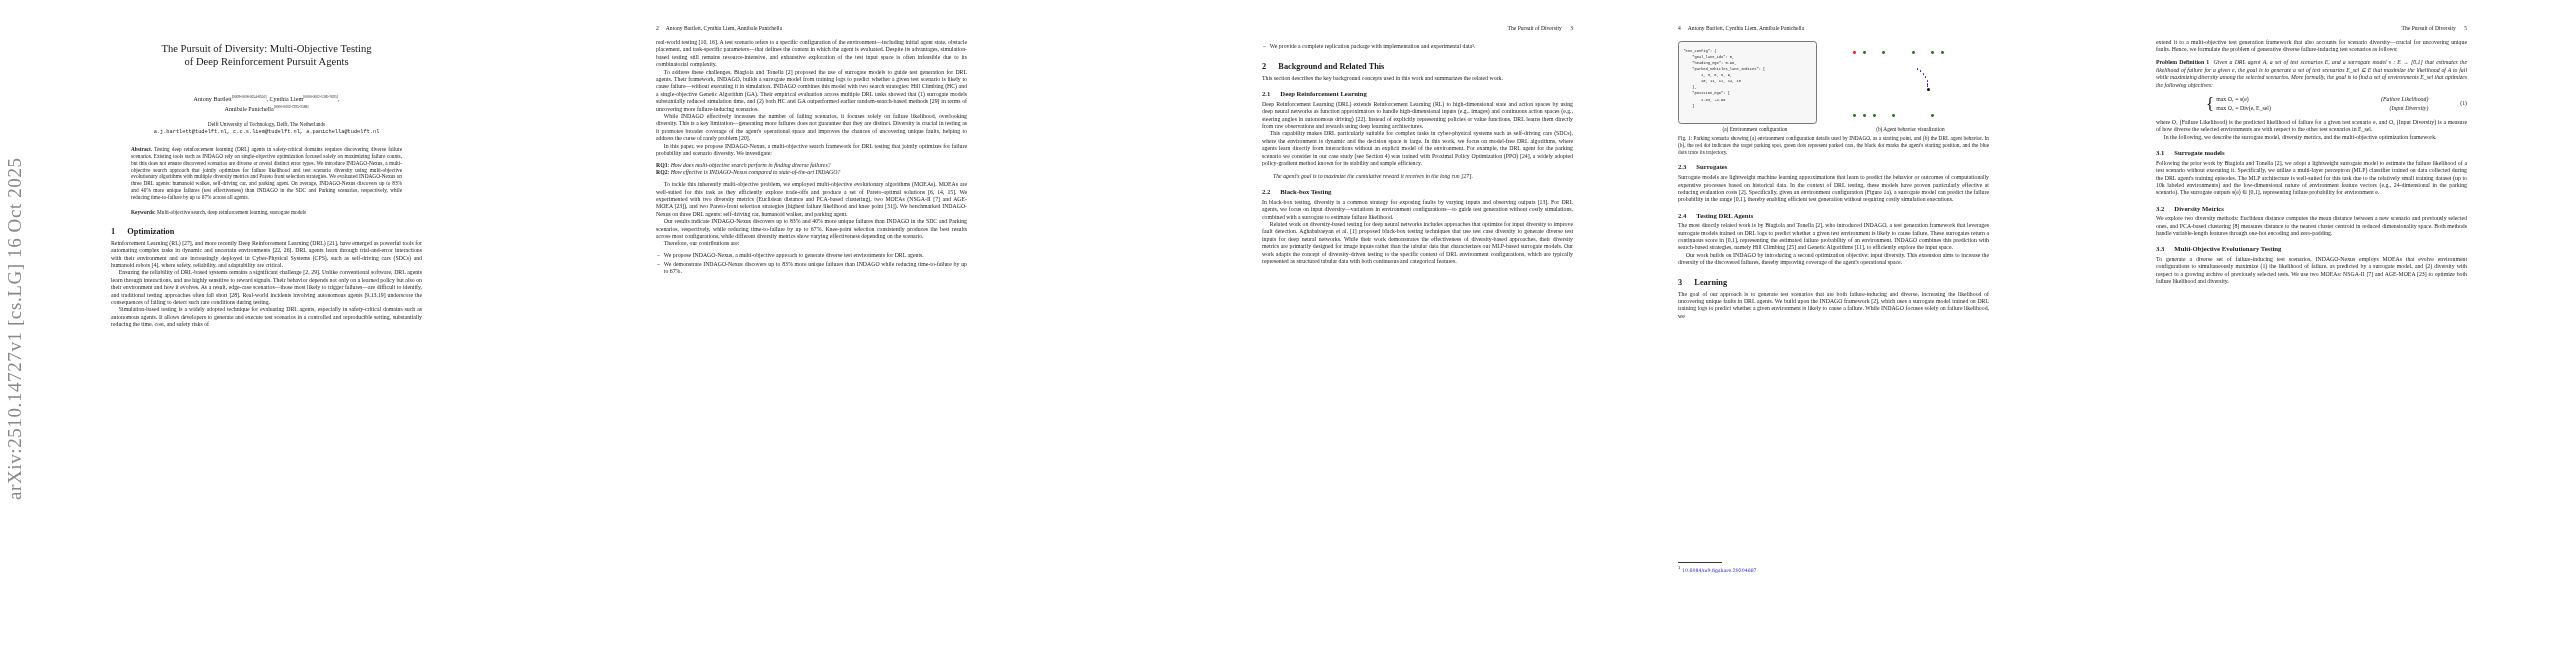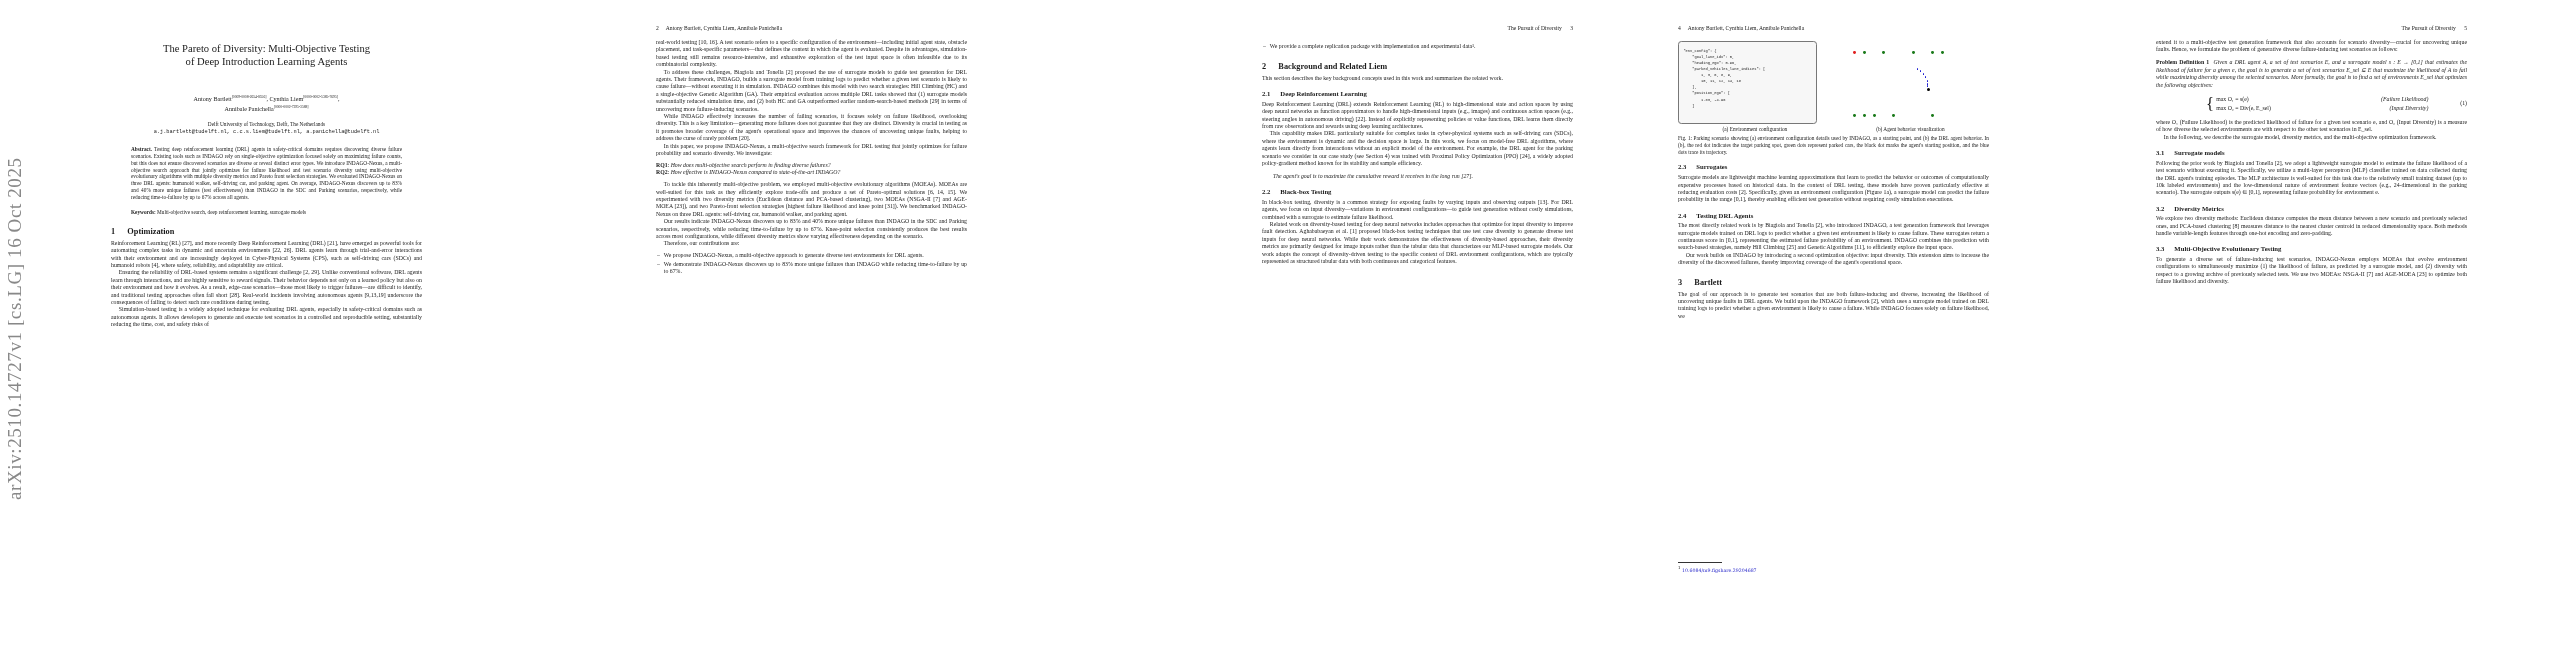--- a/index.html
+++ b/index.html
@@ -47,22 +47,22 @@
   .eq .row{display:flex;justify-content:space-between;padding-right:22px;}
   .eq .num{width:16.7px;text-align:right;}
 </style>
 </head>
 <body>
 
 <div class="arxiv">arXiv:2510.14727v1  [cs.LG]  16 Oct 2025</div>
 
 <div class="page p1">
   <div class="title" style="position:absolute;top:42px;left:0;right:0;">
-    <div>The Pareto of Diversity: Multi-Objective Testing</div>
-    <div>of Deep Introduction Learning Agents</div>
+    <div>The Pursuit of Diversity: Multi-Objective Testing</div>
+    <div>of Deep Reinforcement Pursuit Agents</div>
   </div>
   <div class="body">
     <div class="authors">
       <span>Antony Bartlett</span><sup>[0009-0008-2654-8556]</sup>,
       <span>Cynthia Liem</span><sup>[0000-0002-5385-7695]</sup>,<br>
       <span>Annibale Panichella</span><sup>[0000-0002-7395-3588]</sup>
     </div>
     <div class="affil">
       <div>Delft University of Technology, Delft, The Netherlands</div>
       <div class="mono">a.j.bartlett@tudelft.nl, c.c.s.liem@tudelft.nl, a.panichella@tudelft.nl</div>
@@ -113,21 +113,21 @@
   <div class="hdr">
     <span></span>
     <span><span>The Pursuit of Diversity</span>&nbsp;&nbsp;&nbsp;&nbsp;&nbsp;&nbsp;<span>3</span></span>
   </div>
   <div class="body">
     <ul class="contrib">
       <li>We provide a complete replication package with implementation and experimental data¹.</li>
     </ul>
     <div class="sec">
       <span>2</span>
-      <span>Background and Related Liem</span>
+      <span>Background and Related This</span>
     </div>
     <p class="noind">This section describes the key background concepts used in this work and summarizes the related work.</p>
     <div class="subsec">
       <span>2.1</span>
       <span>Deep Reinforcement Learning</span>
     </div>
     <p class="noind">Deep Reinforcement Learning (DRL) extends Reinforcement Learning (RL) to high-dimensional state and action spaces by using deep neural networks as function approximators to handle high-dimensional inputs (e.g., images) and continuous action spaces (e.g., steering angles in autonomous driving) [22]. Instead of explicitly representing policies or value functions, DRL learns them directly from raw observations and rewards using deep learning architectures.</p>
     <p>This capability makes DRL particularly suitable for complex tasks in cyber-physical systems such as self-driving cars (SDCs), where the environment is dynamic and the decision space is large. In this work, we focus on model-free DRL algorithms, where agents learn directly from interactions without an explicit model of the environment. For example, the DRL agent for the parking scenario we consider in our case study (see Section 4) was trained with Proximal Policy Optimization (PPO) [24], a widely adopted policy-gradient method known for its stability and sample efficiency.</p>
     <p class="quote">The agent's goal is to maximize the cumulative reward it receives in the long run [27].</p>
     <div class="subsec">
@@ -189,21 +189,21 @@
     </div>
     <p class="noind">Surrogate models are lightweight machine learning approximations that learn to predict the behavior or outcomes of computationally expensive processes based on historical data. In the context of DRL testing, these models have proven particularly effective at reducing evaluation costs [2]. Specifically, given an environment configuration (Figure 1a), a surrogate model can predict the failure probability in the range [0,1], thereby enabling efficient test generation without requiring costly simulation executions.</p>
     <div class="subsec">
       <span>2.4</span>
       <span>Testing DRL Agents</span>
     </div>
     <p class="noind">The most directly related work is by Biagiola and Tonella [2], who introduced INDAGO, a test generation framework that leverages surrogate models trained on DRL logs to predict whether a given test environment is likely to cause failure. These surrogates return a continuous score in [0,1], representing the estimated failure probability of an environment. INDAGO combines this prediction with search-based strategies, namely Hill Climbing [25] and Genetic Algorithms [11], to efficiently explore the input space.</p>
     <p>Our work builds on INDAGO by introducing a second optimization objective: input diversity. This extension aims to increase the diversity of the discovered failures, thereby improving coverage of the agent's operational space.</p>
     <div class="sec">
       <span>3</span>
-      <span>Bartlett</span>
+      <span>Learning</span>
     </div>
     <p class="noind">The goal of our approach is to generate test scenarios that are both failure-inducing and diverse, increasing the likelihood of uncovering unique faults in DRL agents. We build upon the INDAGO framework [2], which uses a surrogate model trained on DRL training logs to predict whether a given environment is likely to cause a failure. While INDAGO focuses solely on failure likelihood, we</p>
   </div>
   <div class="footnote">
     <sup>1</sup>
     <span class="link">10.6084/m9.figshare.29204687</span>
   </div>
 </div>
 
 <div class="page p5">

